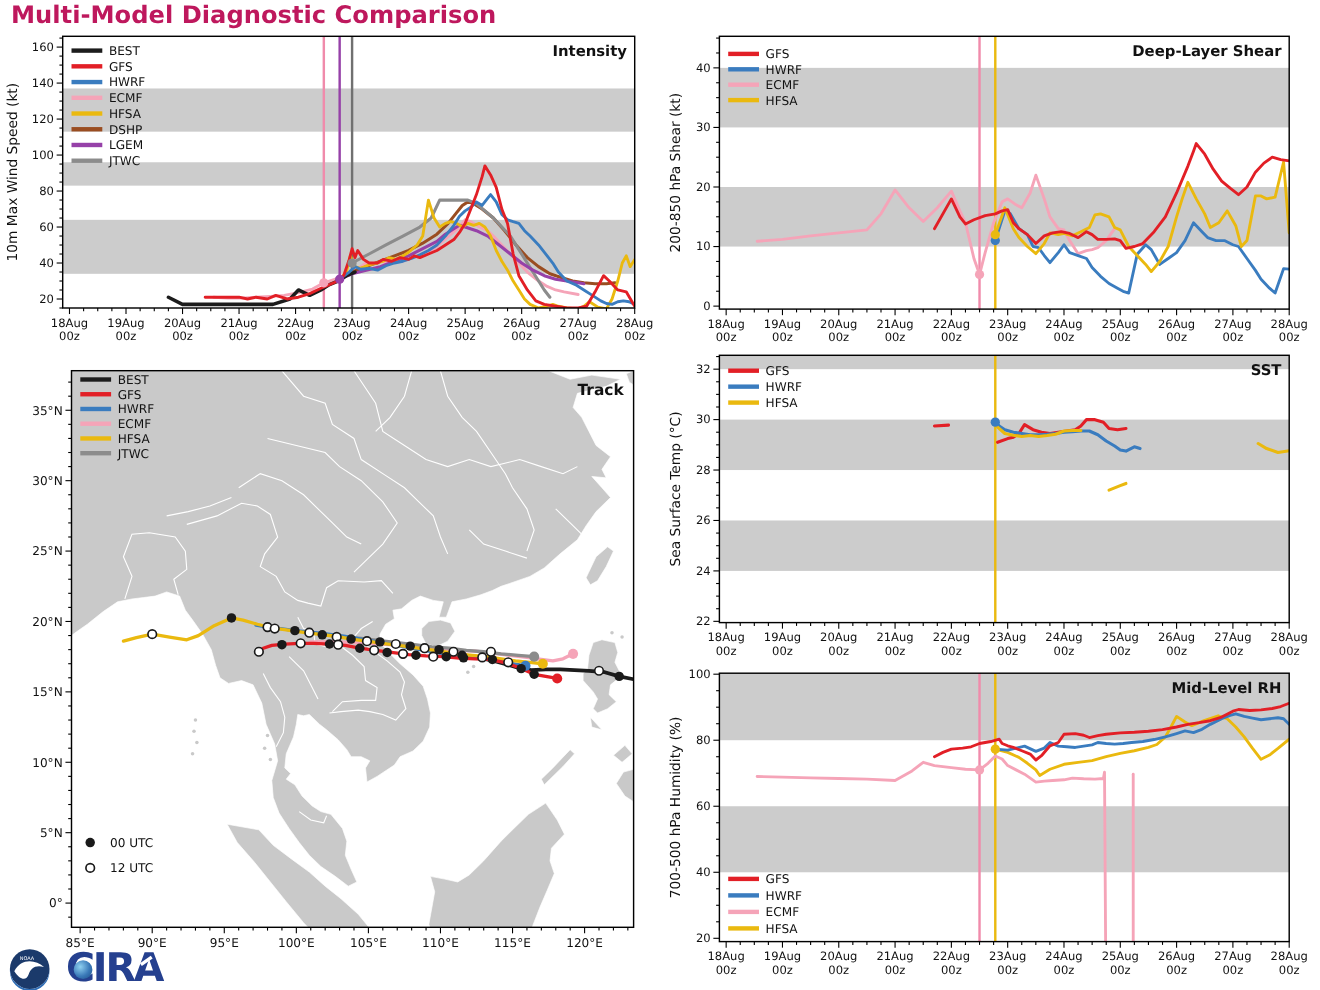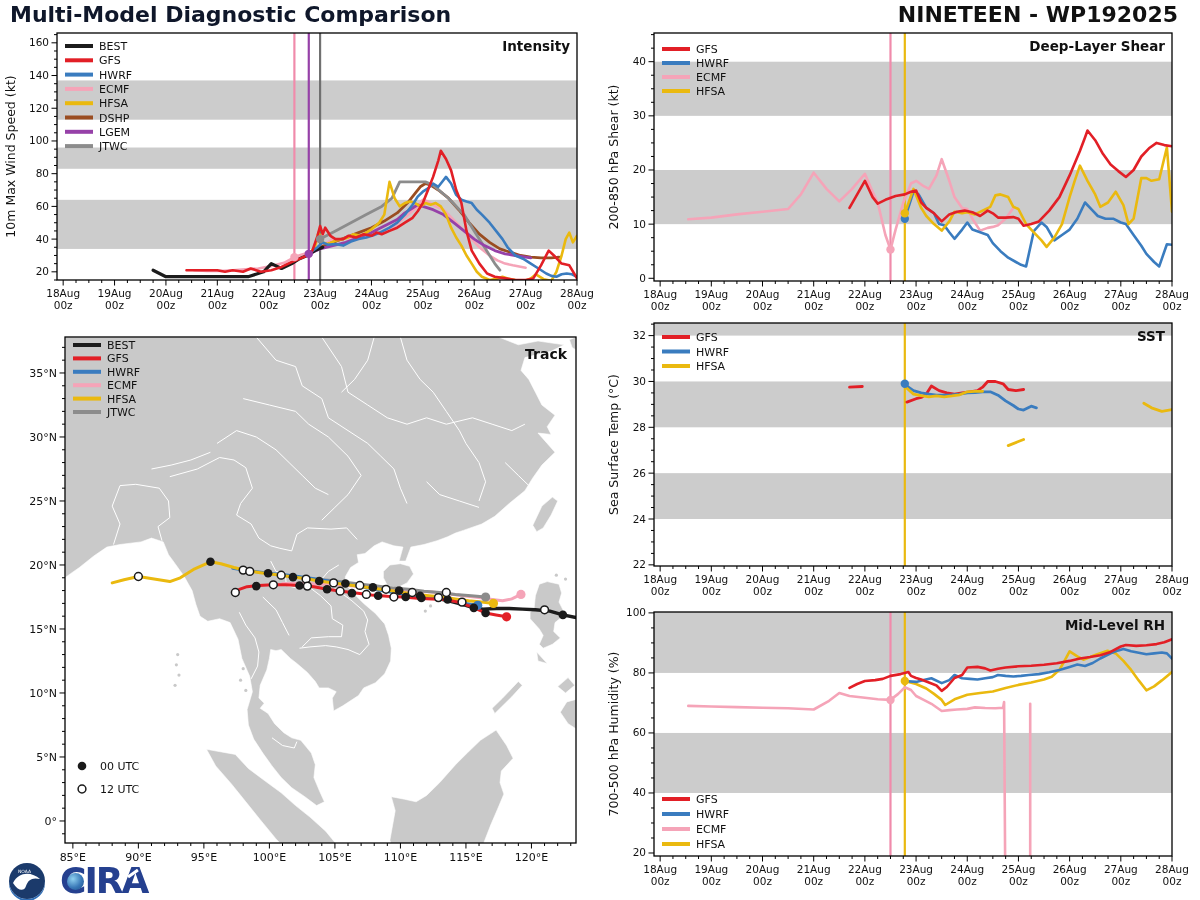--- a/index.html
+++ b/index.html
@@ -1,33 +1,32 @@
 <!DOCTYPE html>
 <html><head>
 <meta charset="utf-8">
 <style>
   html,body{margin:0;padding:0;background:#fff;}
   .page{position:relative;width:1200px;height:900px;background:#fff;overflow:hidden;
         font-family:"DejaVu Sans","Liberation Sans",sans-serif;}
-  .title-left{position:absolute;left:10px;top:2px;font-size:22px;font-weight:bold;color:#0f172a;}
+  .title-left{position:absolute;left:10px;top:2px;font-size:22px;font-weight:bold;color:#be185d;}
   .title-right{position:absolute;right:22px;top:2px;font-size:22px;font-weight:bold;color:#111;}
   svg{position:absolute;left:0;top:0;}
   .logos{position:absolute;left:8px;top:862px;height:38px;display:flex;align-items:center;}
   .cira-wrap{position:relative;margin-left:14px;height:38px;}
   .cira-text{font-size:36px;font-weight:bold;color:#25408f;letter-spacing:-2px;line-height:38px;}
   .cira-globe{position:absolute;left:7px;top:11px;width:17px;height:17px;border-radius:50%;
       background:radial-gradient(circle at 35% 35%, #8fd0f0 0%, #3a79b8 55%, #1c4d86 100%);}
   .cira-sat{position:absolute;right:8px;top:10px;width:12px;height:3px;background:#fff;transform:rotate(-35deg);}
 </style>
 </head>
 <body>
 
 <div class="page">
   <div class="title-left">Multi-Model Diagnostic Comparison</div>
-  <div class="title-right">NINETEEN - WP192025</div>
   <svg id="plots" width="1200" height="900" viewBox="0 0 1200 900">
       <g>
         <clipPath id="clip-intensity">
           <rect x="57" y="33" width="520" height="247"></rect>
         </clipPath>
         <g clip-path="url(#clip-intensity)">
           <rect x="57" y="199.8476821192053" width="520" height="49.0728476821192" fill="#cccccc"></rect>
           <rect x="57" y="147.50331125827816" width="520" height="21.26490066225162" fill="#cccccc"></rect>
           <rect x="57" y="80.43708609271522" width="520" height="39.258278145695385" fill="#cccccc"></rect>
           <line x1="294.3913043478261" y1="33" x2="294.3913043478261" y2="280" stroke="#f08bab" stroke-width="2.2"></line>

